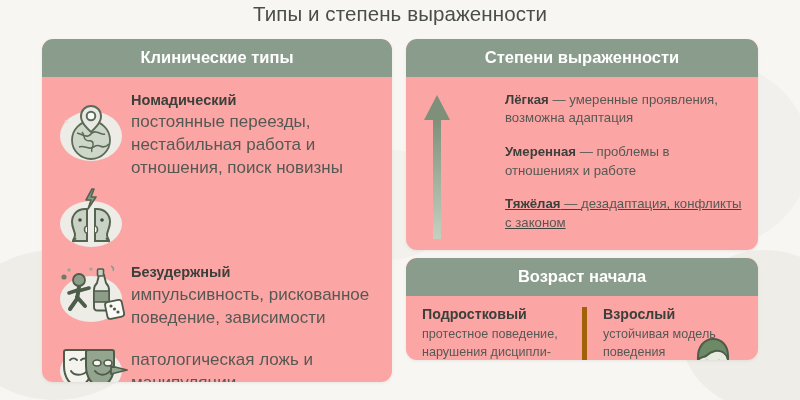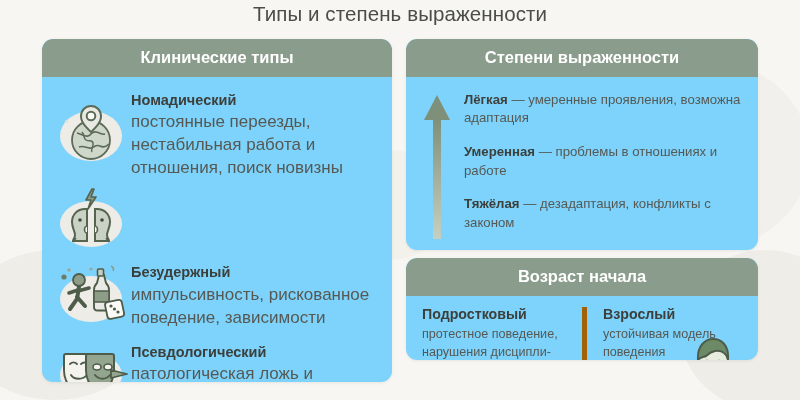--- a/index.html
+++ b/index.html
@@ -36,21 +36,21 @@
     text-align: center;
     font-size: 20.5px;
     font-weight: 400;
     letter-spacing: .1px;
     color: #4b4d48;
   }
 
   
   .card {
     position: absolute;
-    background: #7dd3fc;
+    background: #fca5a5;
     border-radius: 11px;
     box-shadow: 0 1px 3px rgba(90,90,80,.10);
     overflow: hidden;
   }
   .card-header {
     background: #8a9c8b;
     color: #ffffff;
     font-size: 16.5px;
     font-weight: 700;
     text-align: center;
@@ -86,25 +86,25 @@
   }
   .type-desc {
     font-size: 17px;
     line-height: 1.35;
     color: #55585180;
     color: #565953;
   }
 
   
   #card-severity { left: 406px; top: 39px; width: 352px; height: 211px; }
-  .sev-body { display: flex; padding: 14px 12px 0 16px; }
+  .sev-body { display: flex; padding: 14px 12px 0 16px; gap: 41px; }
   .sev-arrow { width: 34px; min-width: 34px; padding-top: 2px; }
   .sev-items { padding-left: 8px; }
   .sev-item { margin-bottom: 15px; }
-  .sev-item:last-child { margin-bottom: 12px; }
+  .sev-item:last-child { margin-bottom: 12px; text-decoration: underline; }
   .sev-line { font-size: 13.2px; line-height: 1.42; color: #565953; }
   .sev-line b { font-weight: 700; color: #3c3f3a; }
 
   
   #card-age { left: 406px; top: 258px; width: 352px; height: 102px; }
   .age-body { display: flex; padding: 11px 0 0 0; position: relative; }
   .age-col { padding: 0 12px 0 16px; width: 50%; box-sizing: border-box; }
   .age-col.right { border-left: 5px solid #a16207; padding-left: 16px; }
   .age-name {
     font-size: 14.2px;
@@ -200,21 +200,20 @@
           <path d="M16 22c2-2 5-2 7 0M27 22c2-2 5-2 7 0" fill="none" stroke="#4e5c4a" stroke-width="1.9" stroke-linecap="round"></path>
           <path d="M17 33c3 5 12 5 16 0" fill="none" stroke="#4e5c4a" stroke-width="2" stroke-linecap="round"></path>
           <path d="M34 12h24c1 0 2 1 2 2v14c0 11-6 20-14 20s-14-9-14-20V14c0-1 1-2 2-2z" fill="#93a58e" stroke="#4e5c4a" stroke-width="2"></path>
           <ellipse cx="43" cy="25" rx="4" ry="3" fill="#f4f3ee" stroke="#4e5c4a" stroke-width="1.6"></ellipse>
           <ellipse cx="54" cy="25" rx="4" ry="3" fill="#f4f3ee" stroke="#4e5c4a" stroke-width="1.6"></ellipse>
           <path d="M41 33c4 5 11 5 15 0" fill="none" stroke="#4e5c4a" stroke-width="2" stroke-linecap="round"></path>
           <path d="M57 28l16 4-16 4z" fill="#93a58e" stroke="#4e5c4a" stroke-width="1.8" stroke-linejoin="round"></path>
         </svg>
       </div>
       <div class="type-text">
-        <div class="type-name">Псевдологический</div>
         <div class="type-desc">патологическая ложь и манипуляции</div>
       </div>
     </div>
 
   </div>
 </div>
 
 <div class="card" id="card-severity">
   <div class="card-header">Степени выраженности</div>
   <div class="sev-body">

